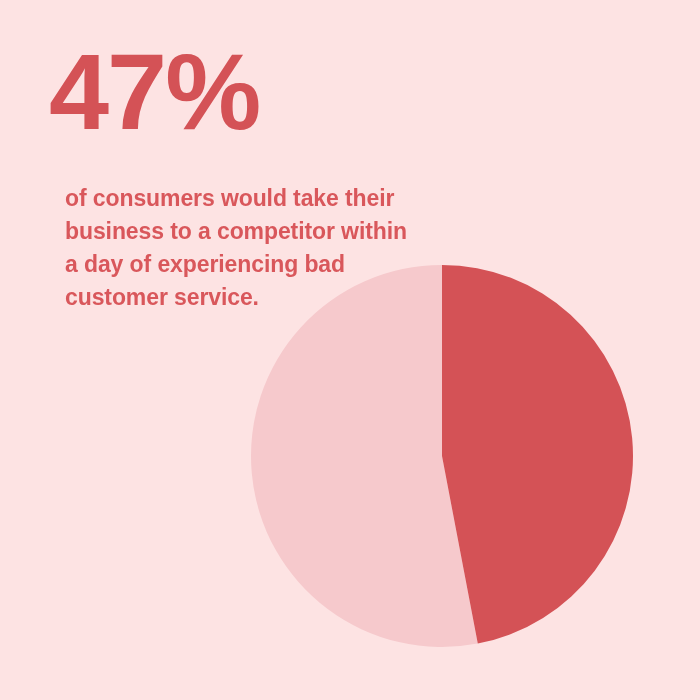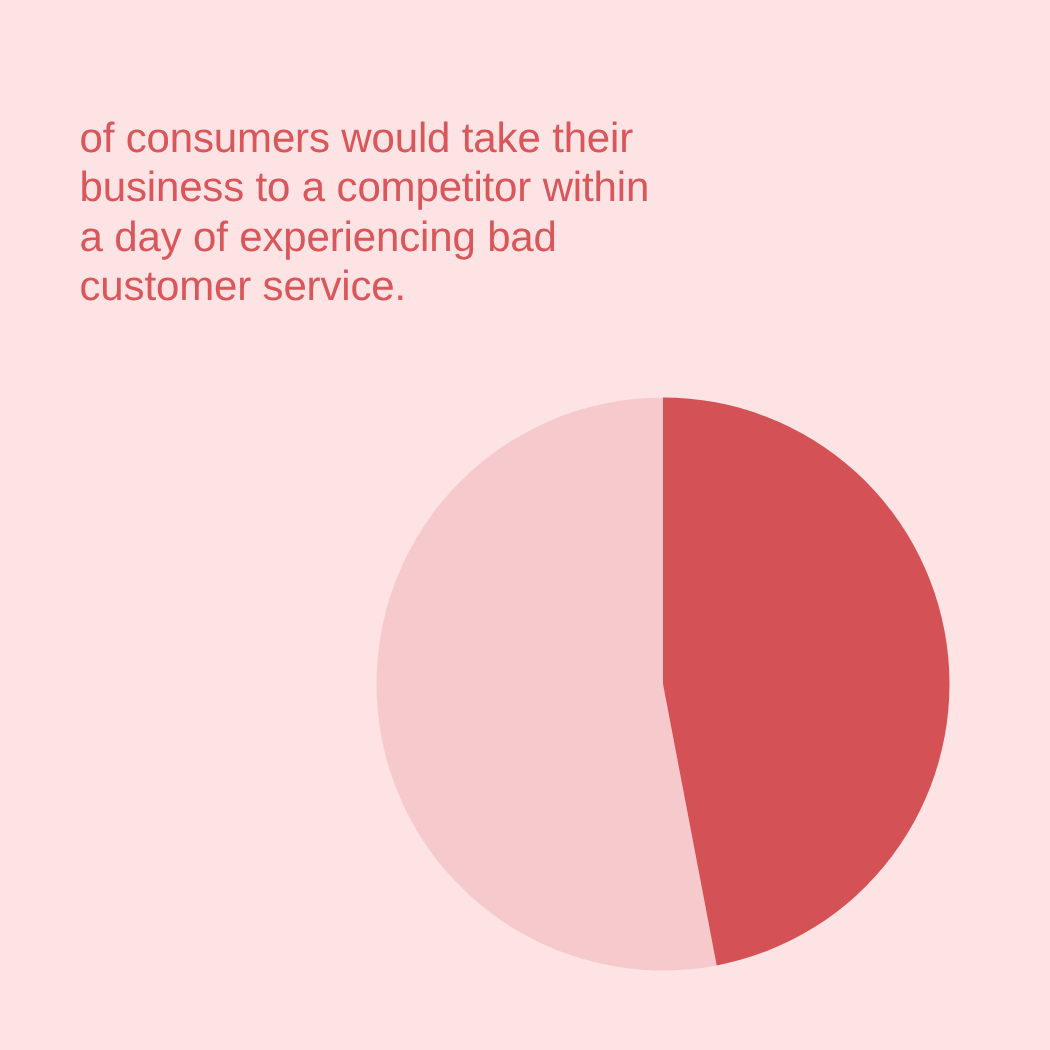--- a/index.html
+++ b/index.html
@@ -33,24 +33,24 @@
     margin: 0;
     font-size: 108px;
     font-weight: 700;
     line-height: 0.88;
     letter-spacing: -2px;
     color: #d45256;
     white-space: nowrap;
   }
   .stat-description {
     display: block;
-    margin: 4px;
+    margin: 16px;
     padding-top: 27px;
-    font-size: 28px;
-    font-weight: 400;
+    font-size: 23px;
+    font-weight: 700;
     line-height: 33px;
     letter-spacing: -0.1px;
     color: #d9575b;
     white-space: pre-line;
   }
 
   
   .pie-chart {
     position: absolute;
     left: 251px;
@@ -64,20 +64,21 @@
     height: 382px;
     overflow: visible;
   }
 </style>
 </head>
 <body>
 
 <div id="infographic">
 
   <div class="text-block">
+    <span class="stat-value">47%</span>
     <span class="stat-description">of consumers would take their
 business to a competitor within
 a day of experiencing bad
 customer service.</span>
   </div>
 
   <div class="pie-chart">
     <svg viewBox="0 0 382 382" xmlns="http://www.w3.org/2000/svg">
       <path id="pie-slice-0" d="M 191 191 L 191.000 0.000 A 191 191 0 1 0 226.790 378.617 Z" fill="#f6c9cc"></path>
       <path id="pie-slice-1" d="M 191 191 L 226.790 378.617 A 191 191 0 0 0 191.000 0.000 Z" fill="#d45256"></path>

